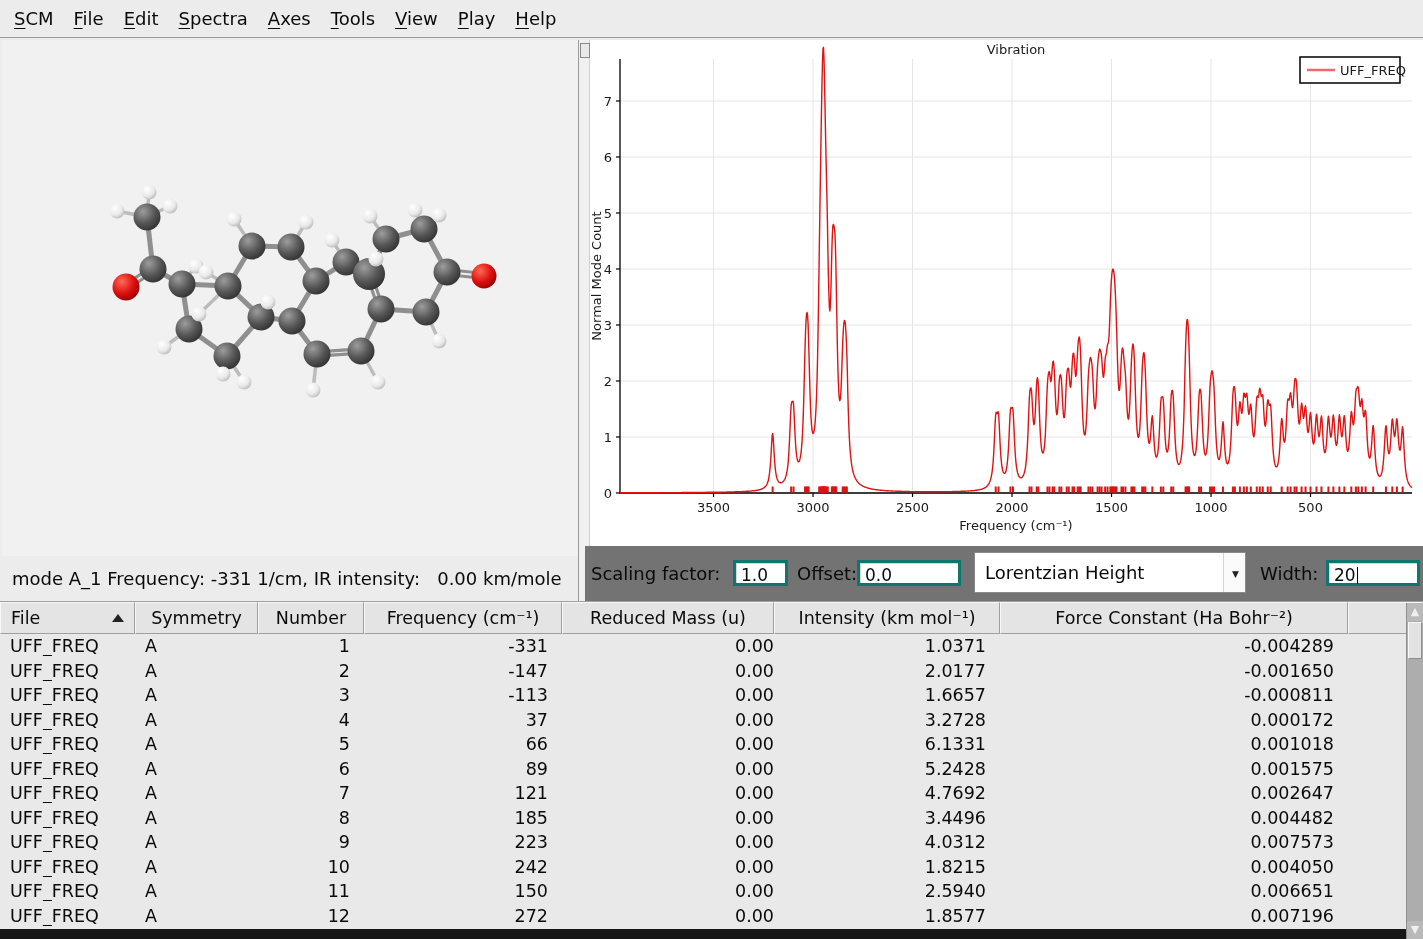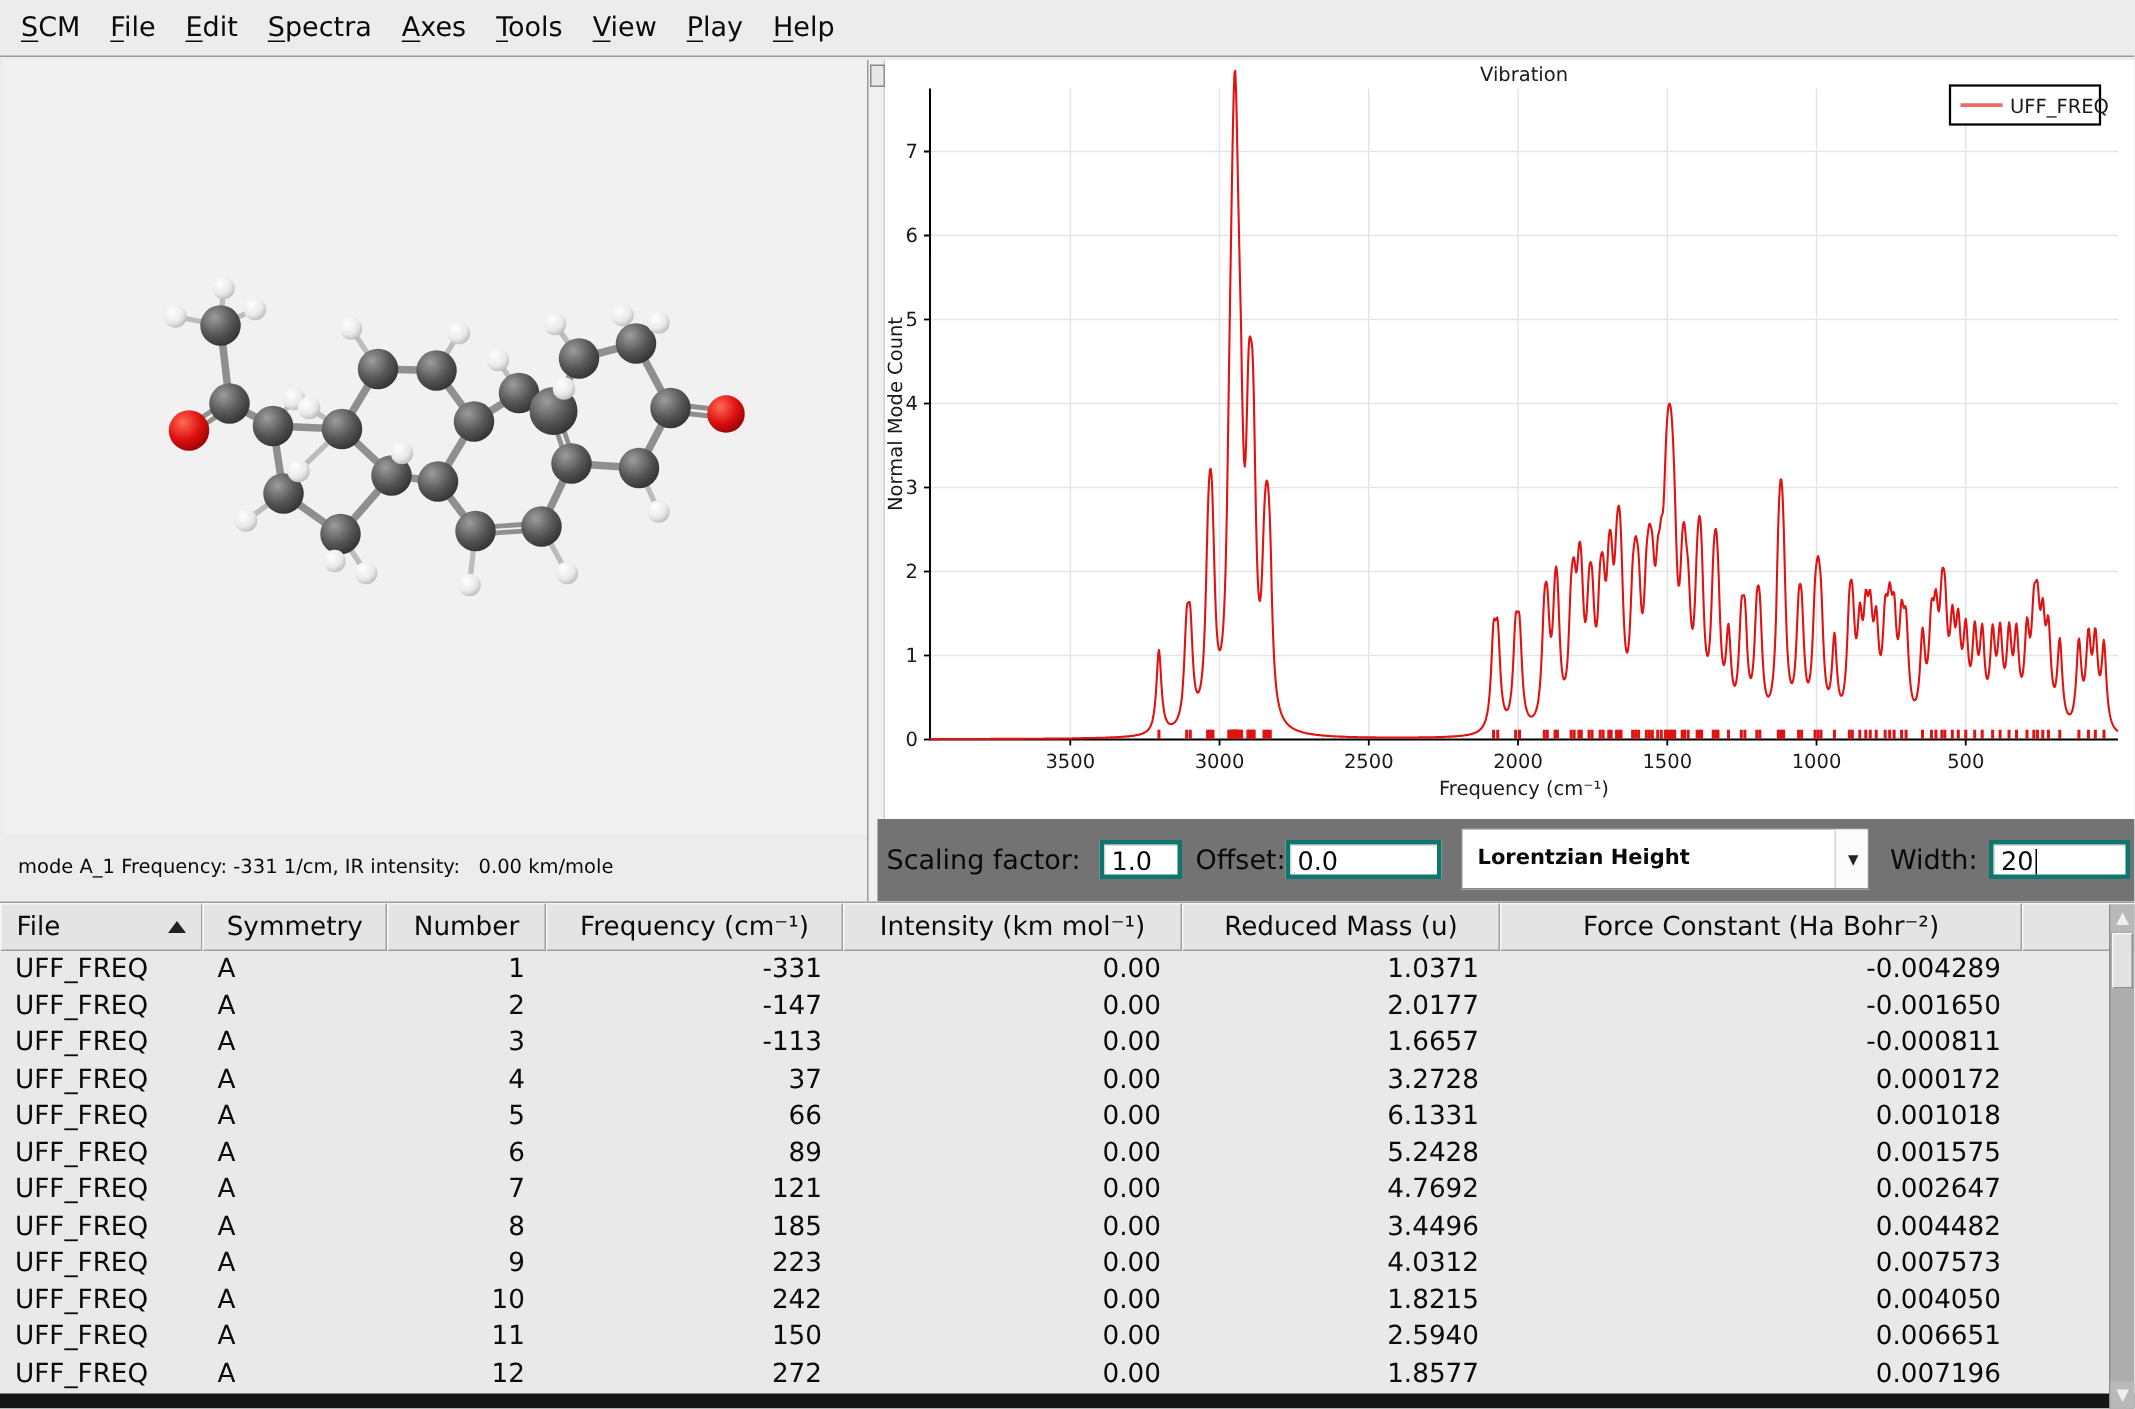--- a/index.html
+++ b/index.html
@@ -22,21 +22,21 @@
     position:absolute;left:2px;top:40px;width:576px;height:516px;
     background:#f1f1f1;
   }
   #molecule-panel svg{display:block;}
   #status-bar{
     position:absolute;left:2px;top:556px;width:576px;height:45px;
     background:#ececec;
   }
   #status-text{
     position:absolute;left:10px;top:0;height:45px;line-height:45px;
-    font-size:13px;white-space:pre;text-align:right;
+    font-size:18px;white-space:pre;text-align:right;
   }
   
   #sash{
     position:absolute;left:578px;top:40px;width:12px;height:561px;
     background:#f0f0f0;border-left:1px solid #9a9a9a;border-right:1px solid #cfcfcf;
     box-sizing:border-box;
   }
   #sash-grip{
     position:absolute;left:1px;top:3px;width:8px;height:13px;
     background:#e8e8e8;border:1px solid #8a8a8a;
@@ -57,21 +57,21 @@
     position:absolute;top:14px;height:26px;background:#ffffff;
     border:3px solid #0f766e;box-shadow:inset 1px 1px 0 #d6d6d6;
     box-sizing:border-box;font-size:17px;line-height:24px;padding-left:5px;
     white-space:pre;
   }
   .caret{display:inline-block;width:1.5px;height:17px;background:#000;vertical-align:-3px;margin-left:1px;}
   #combo{
     position:absolute;left:389px;top:6px;width:272px;height:41px;
     background:#ffffff;border:1px solid #8a8a8a;box-sizing:border-box;
   }
-  #combo-text{position:absolute;left:10px;top:0;height:39px;line-height:39px;font-size:14px;font-weight:bold;}
+  #combo-text{position:absolute;left:10px;top:0;height:39px;line-height:39px;font-size:18px;}
   #combo-strip{
     position:absolute;right:0;top:0;bottom:0;width:21px;
     border-left:1px solid #d4d4d4;background:#fbfbfb;
   }
   #combo-arrow{
     position:absolute;right:6px;top:17px;font-size:9px;color:#222;line-height:9px;
   }
   
   #table-area{
     position:absolute;left:0;top:601px;width:1423px;height:328px;
@@ -482,25 +482,25 @@
       </div>
       <div class="hcell c1">
         <span>Symmetry</span>
       </div>
       <div class="hcell c2">
         <span>Number</span>
       </div>
       <div class="hcell c3">
         <span>Frequency (cm⁻¹)</span>
       </div>
+      <div class="hcell c5">
+        <span>Reduced Mass (u)</span>
+      </div>
       <div class="hcell c4">
         <span>Intensity (km mol⁻¹)</span>
-      </div>
-      <div class="hcell c5">
-        <span>Reduced Mass (u)</span>
       </div>
       <div class="hcell c6">
         <span>Force Constant (Ha Bohr⁻²)</span>
       </div>
       <div class="hcell cfill"></div>
     </div>
   <div id="table-body">
       <div class="trow">
         <div class="cell c0">UFF_FREQ</div>
         <div class="cell c1">A</div>

